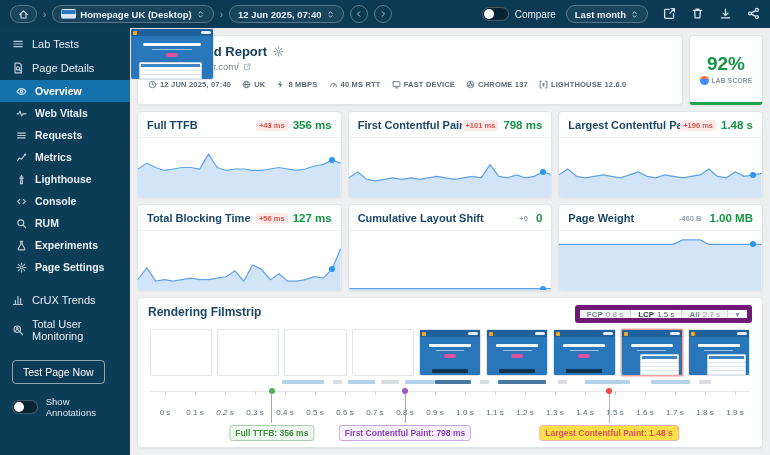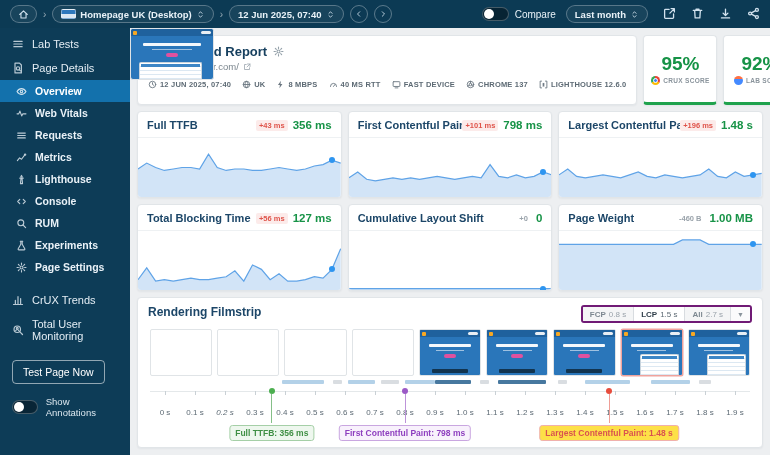--- a/index.html
+++ b/index.html
@@ -88,21 +88,21 @@
   .m-value { font-size:11.5px; font-weight:700; color:#179347; white-space:nowrap; }
   .m-chart { flex:1; position:relative; }
   .m-chart svg { position:absolute; inset:0; width:100%; height:100%; }
   .spark-dot { position:absolute; width:6px; height:6px; border-radius:50%; background:#2e95f0;
     transform:translate(-50%,-50%); }
 
   
   .fs-card { flex:1; display:flex; flex-direction:column; overflow:hidden; }
   .fs-head { display:flex; align-items:flex-start; justify-content:space-between; padding:7px 10px 4px; }
   .fs-title { font-size:12px; font-weight:700; color:#1c4668; }
-  .fs-tabs { display:flex; align-items:stretch; border:2px solid #701a75; border-radius:3px;
+  .fs-tabs { display:flex; align-items:stretch; border:5px solid #701a75; border-radius:3px;
     overflow:hidden; height:18px; background:#f4f5f6; }
   .fs-tab { display:flex; align-items:center; gap:3px; padding:0 7px; font-size:8px;
     border-right:1px solid #d8dce0; background:#f4f5f6; color:#9aa3ab; cursor:pointer; border-top:none; border-bottom:none; border-left:none; }
   .fs-tab b { color:#7d8891; font-weight:700; }
   .fs-tab.active { background:#fff; }
   .fs-tab.active b { color:#2f3e4a; }
   .fs-tab.active span { color:#5d6a74; }
   .fs-caret { display:flex; align-items:center; padding:0 6px; color:#8a949c; font-size:7px;
     background:#fbfbfc; border:none; cursor:pointer; }
   .fs-frames { display:flex; gap:5px; padding:2px 12px 0; flex:none; }
@@ -448,24 +448,20 @@
                     <path d="M4.5 2H2v12h2.5M11.5 2H14v12h-2.5"></path>
                     <path d="M8 10.5V7M6.8 10.5h2.4M7 7l1-1.7L9 7z"></path>
                   </svg>
                 </span>
                 <span>LIGHTHOUSE 12.6.0</span>
               </span>
             </div>
         </div>
       </div>
       <div id="score-cards" style="display:flex;gap:6px;">
-          <div class="card score-card">
-            <span class="score-value">95%</span>
-            <span class="score-label"><span class="chrome-ic"></span>CRUX SCORE</span>
-          </div>
           <div class="card score-card">
             <span class="score-value">92%</span>
             <span class="score-label"><span class="lab-ic"></span>LAB SCORE</span>
           </div>
         </div>
     </section>
 
     <section class="metrics-grid" id="metrics-grid">
         <div class="card metric-card">
           <div class="m-head">

